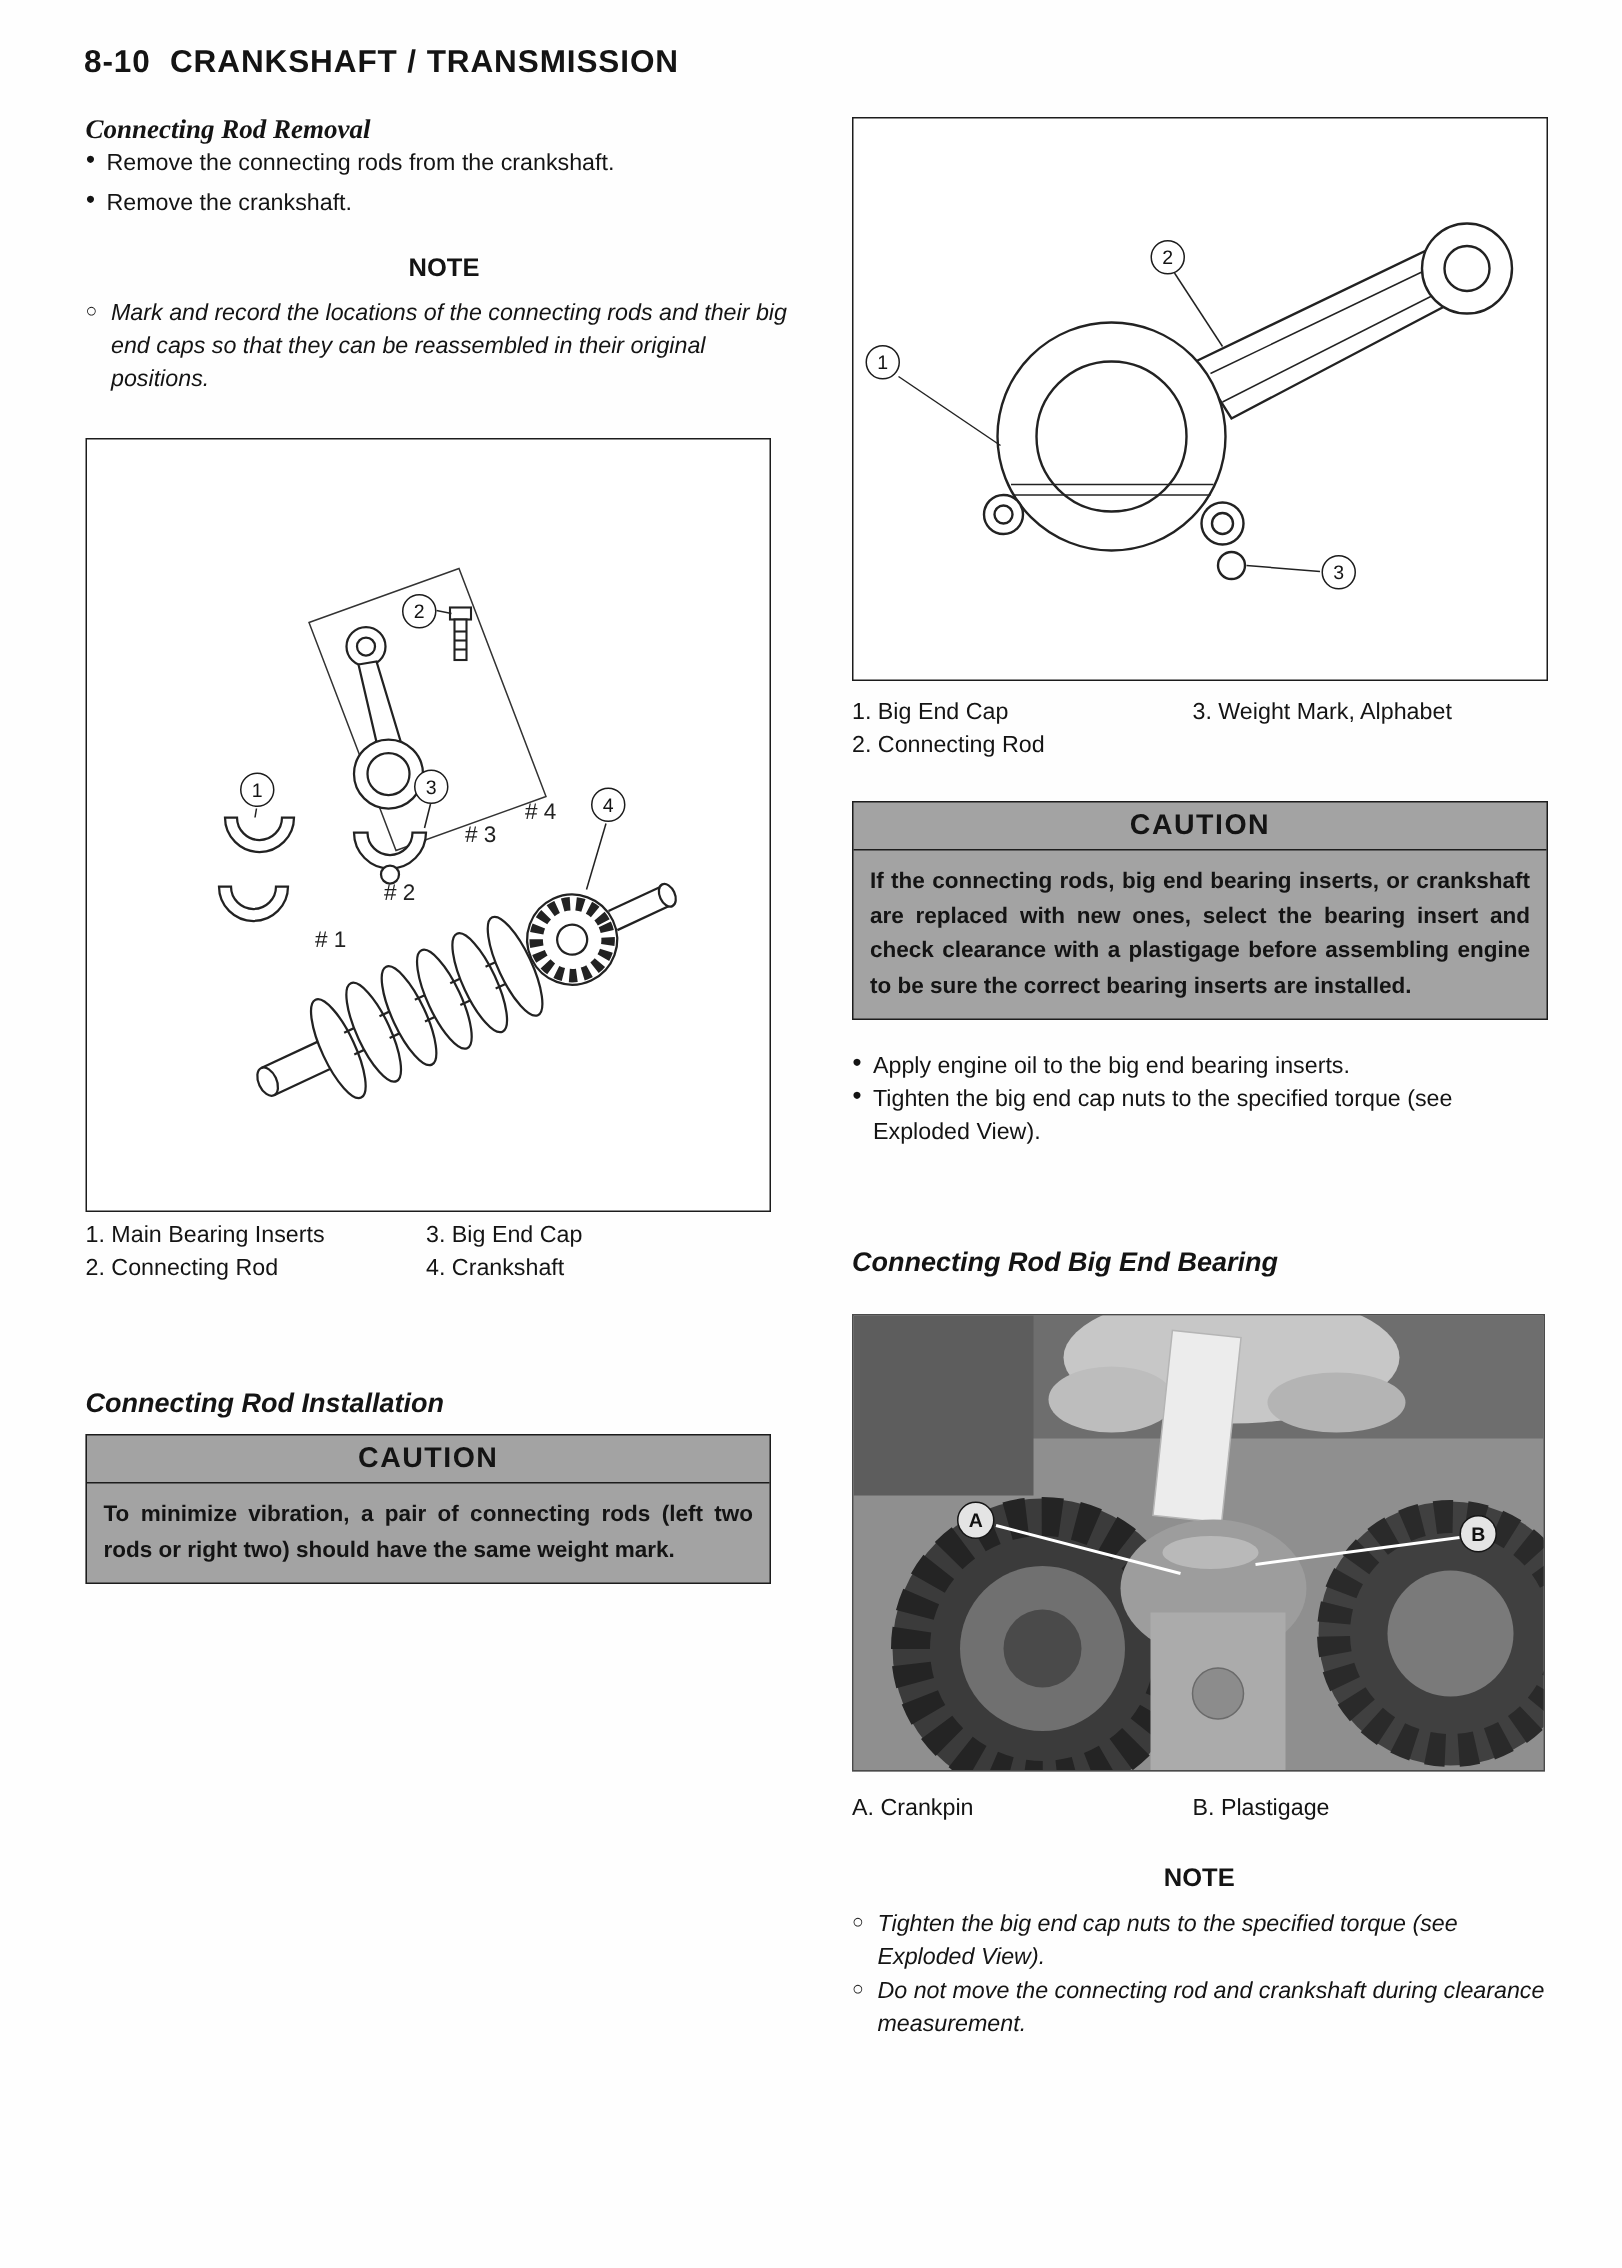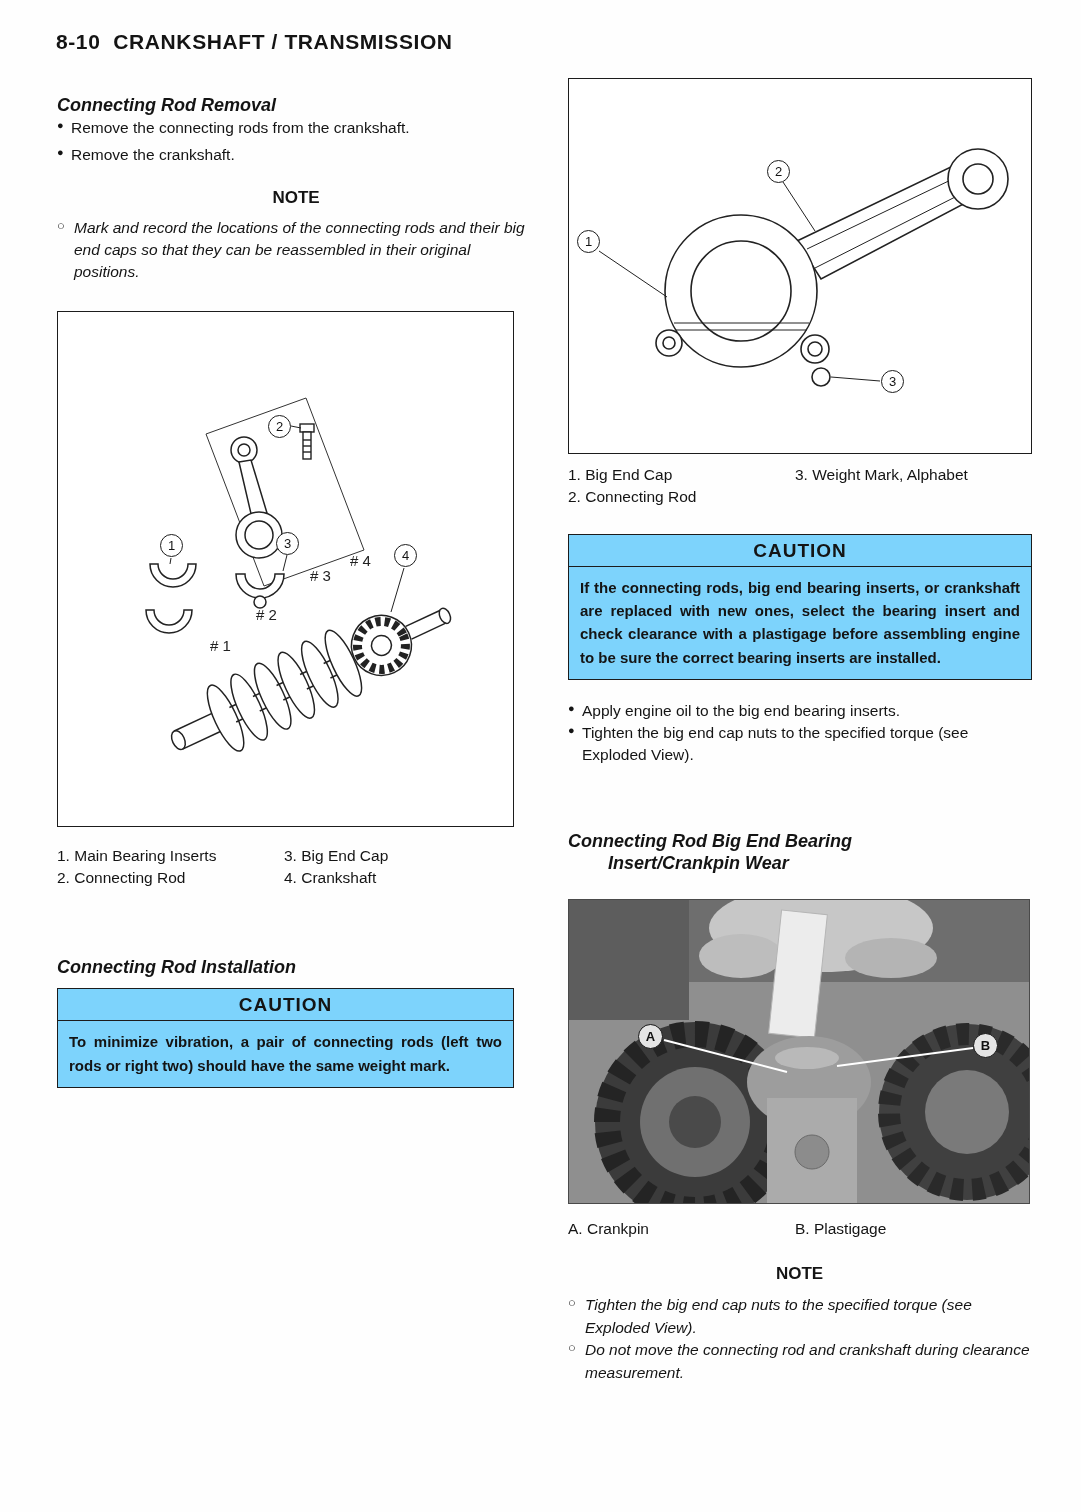--- a/index.html
+++ b/index.html
@@ -21,21 +21,21 @@
   .b-item{position:relative;padding-left:14px;font-size:15.5px;line-height:1.42;}
   .b-item::before{content:"\25CF";position:absolute;left:0;top:1px;font-size:11px;}
   .o-item{position:relative;padding-left:17px;font-size:15.5px;line-height:1.45;font-style:italic;}
   .o-item::before{content:"\25CB";position:absolute;left:0;top:0;font-style:normal;font-size:13px;}
 
   .note-label{text-align:center;font-weight:bold;font-size:17px;}
 
   .figbox{position:relative;border:1.6px solid #1c1c1c;background:#fff;}
   .figbox svg{display:block;}
 
-  .caution{border:1.7px solid #1c1c1c;background:#7dd3fc;}
+  .caution{border:1.7px solid #1c1c1c;background:#a3a3a3;}
   .caution .c-title{
     text-align:center;font-weight:bold;font-size:19px;letter-spacing:1px;
     padding:5px 0 4px;border-bottom:1.7px solid #1c1c1c;
   }
   .caution .c-body{
     padding:9px 11px 10px;font-weight:bold;font-size:15px;line-height:1.55;
     text-align:justify;
   }
 
   .cap-grid{display:grid;grid-template-columns:227px 1fr;font-size:15.5px;line-height:1.45;}
@@ -56,21 +56,21 @@
 </style>
 </head>
 <body>
 
 <div class="page">
 
   <div class="header">8-10  CRANKSHAFT / TRANSMISSION</div>
 
   <div class="col col-left">
 
-    <div class="h-sec" style="margin-top:20px;">Connecting Rod Removal</div>
+    <div class="h-sec" style="margin-top:1px;font-family:Liberation Serif, serif;">Connecting Rod Removal</div>
 
     <div class="b-item">Remove the connecting rods from the crankshaft.</div>
     <div class="b-item" style="margin-top:5px;">Remove the crankshaft.</div>
 
     <div class="note-label" style="margin-top:22px;">NOTE</div>
     <div class="o-item" style="margin-top:9px;">Mark and record the locations of the connecting rods and their big end caps so that they can be reassembled in their original positions.</div>
 
     <div class="figbox" style="width:455px;height:514px;margin-top:27px;">
       <svg viewBox="0 0 452 511" width="452" height="511">
 
@@ -140,21 +140,21 @@
       <div class="callout" style="left:102px;top:222px;">1</div>
       <div class="callout" style="left:210px;top:103px;">2</div>
       <div class="callout" style="left:218px;top:220px;">3</div>
       <div class="callout" style="left:336px;top:232px;">4</div>
       <div class="pmark" style="left:152px;top:325px;"># 1</div>
       <div class="pmark" style="left:198px;top:294px;"># 2</div>
       <div class="pmark" style="left:252px;top:255px;"># 3</div>
       <div class="pmark" style="left:292px;top:240px;"># 4</div>
     </div>
 
-    <div class="cap-grid" style="margin-top:18px;">
+    <div class="cap-grid" style="margin-top:5px;">
       <div>1. Main Bearing Inserts</div>
       <div>3. Big End Cap</div>
       <div>2. Connecting Rod</div>
       <div>4. Crankshaft</div>
     </div>
 
     <div class="h-sec" style="margin-top:66px;">Connecting Rod Installation</div>
 
     <div class="caution" style="width:455px;margin-top:10px;">
       <div class="c-title">CAUTION</div>
@@ -204,21 +204,20 @@
 
     <div class="caution" style="width:462px;margin-top:25px;">
       <div class="c-title">CAUTION</div>
       <div class="c-body">If the connecting rods, big end bearing inserts, or crankshaft are replaced with new ones, select the bearing insert and check clearance with a plastigage before assembling engine to be sure the correct bearing inserts are installed.</div>
     </div>
 
     <div class="b-item" style="margin-top:20px;">Apply engine oil to the big end bearing inserts.</div>
     <div class="b-item">Tighten the big end cap nuts to the specified torque (see Exploded View).</div>
 
     <div class="h-sec" style="margin-top:64px;">Connecting Rod Big End Bearing</div>
-    <div class="h-sec l2">Insert/Crankpin Wear</div>
 
 
     <div class="photo" style="width:460px;height:303px;margin-top:24px;">
       <svg viewBox="0 0 460 303" width="460" height="303">
         <rect width="460" height="303" fill="#8f8f8f"></rect>
         <rect width="460" height="82" fill="#6e6e6e"></rect>
         <rect x="0" y="0" width="120" height="120" fill="#5d5d5d"></rect>
         <ellipse cx="252" cy="28" rx="112" ry="44" fill="#c7c7c7"></ellipse>
         <ellipse cx="172" cy="56" rx="42" ry="22" fill="#bdbdbd"></ellipse>
         <ellipse cx="322" cy="58" rx="46" ry="20" fill="#b4b4b4"></ellipse>

